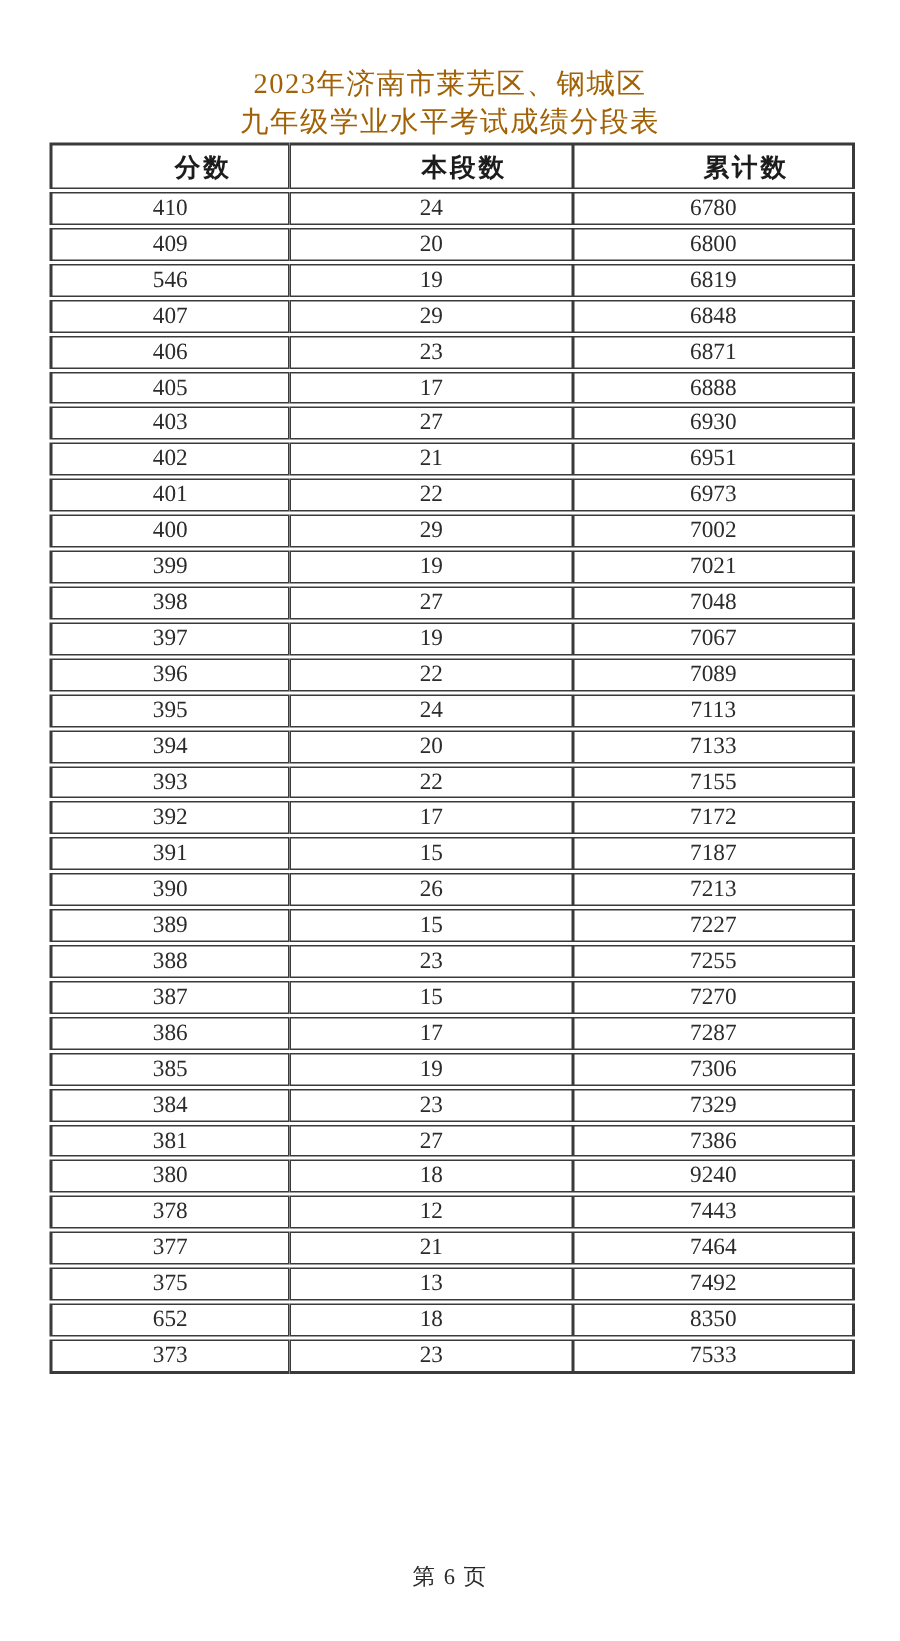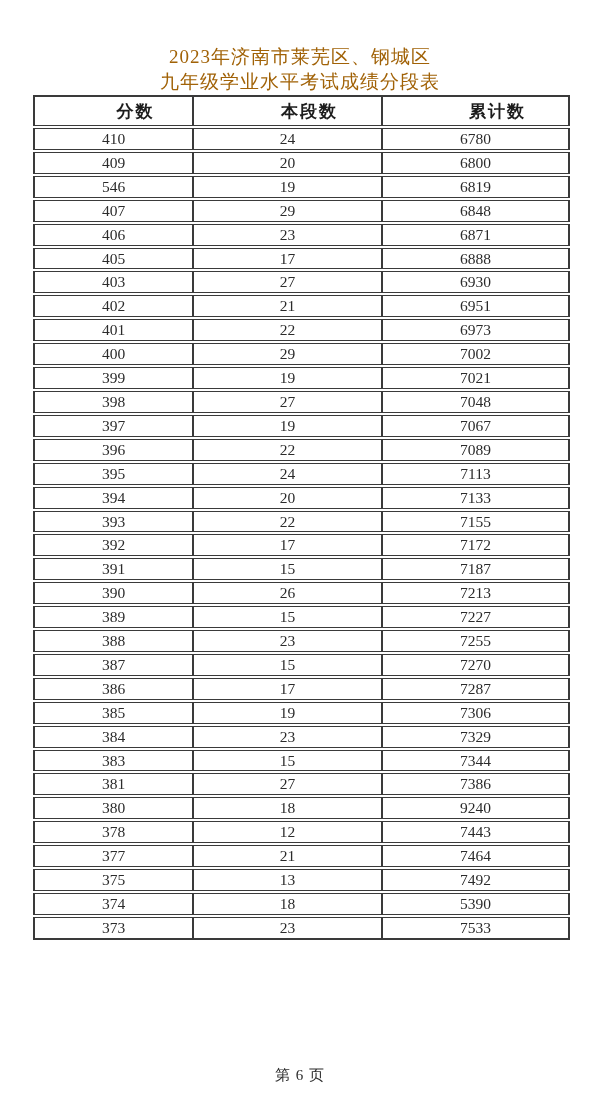--- a/index.html
+++ b/index.html
@@ -73,21 +73,20 @@
   }
   .page-footer {
     position: absolute;
     left: 0;
     top: 1042px;
     width: 600px;
     text-align: center;
     font-size: 15px;
     color: #2b2b2b;
     letter-spacing: 1px;
-    margin-top: 24px;
   }
 </style>
 </head>
 <body>
 
 <div class="page">
 
   <div class="title-block">
     <div class="title-line">2023年济南市莱芜区、钢城区</div>
     <div class="title-line">九年级学业水平考试成绩分段表</div>
@@ -231,25 +230,20 @@
           <td>385</td>
           <td>19</td>
           <td>7306</td>
         </tr>
         <tr>
           <td>384</td>
           <td>23</td>
           <td>7329</td>
         </tr>
         <tr>
-          <td>383</td>
-          <td>15</td>
-          <td>7344</td>
-        </tr>
-        <tr>
           <td>381</td>
           <td>27</td>
           <td>7386</td>
         </tr>
         <tr>
           <td>380</td>
           <td>18</td>
           <td>9240</td>
         </tr>
         <tr>
@@ -261,23 +255,23 @@
           <td>377</td>
           <td>21</td>
           <td>7464</td>
         </tr>
         <tr>
           <td>375</td>
           <td>13</td>
           <td>7492</td>
         </tr>
         <tr>
-          <td>374</td>
+          <td>652</td>
           <td>18</td>
-          <td>5390</td>
+          <td>8350</td>
         </tr>
         <tr>
           <td>373</td>
           <td>23</td>
           <td>7533</td>
         </tr>
       </tbody>
   </table>
 
   <div class="page-footer">第 6 页</div>

